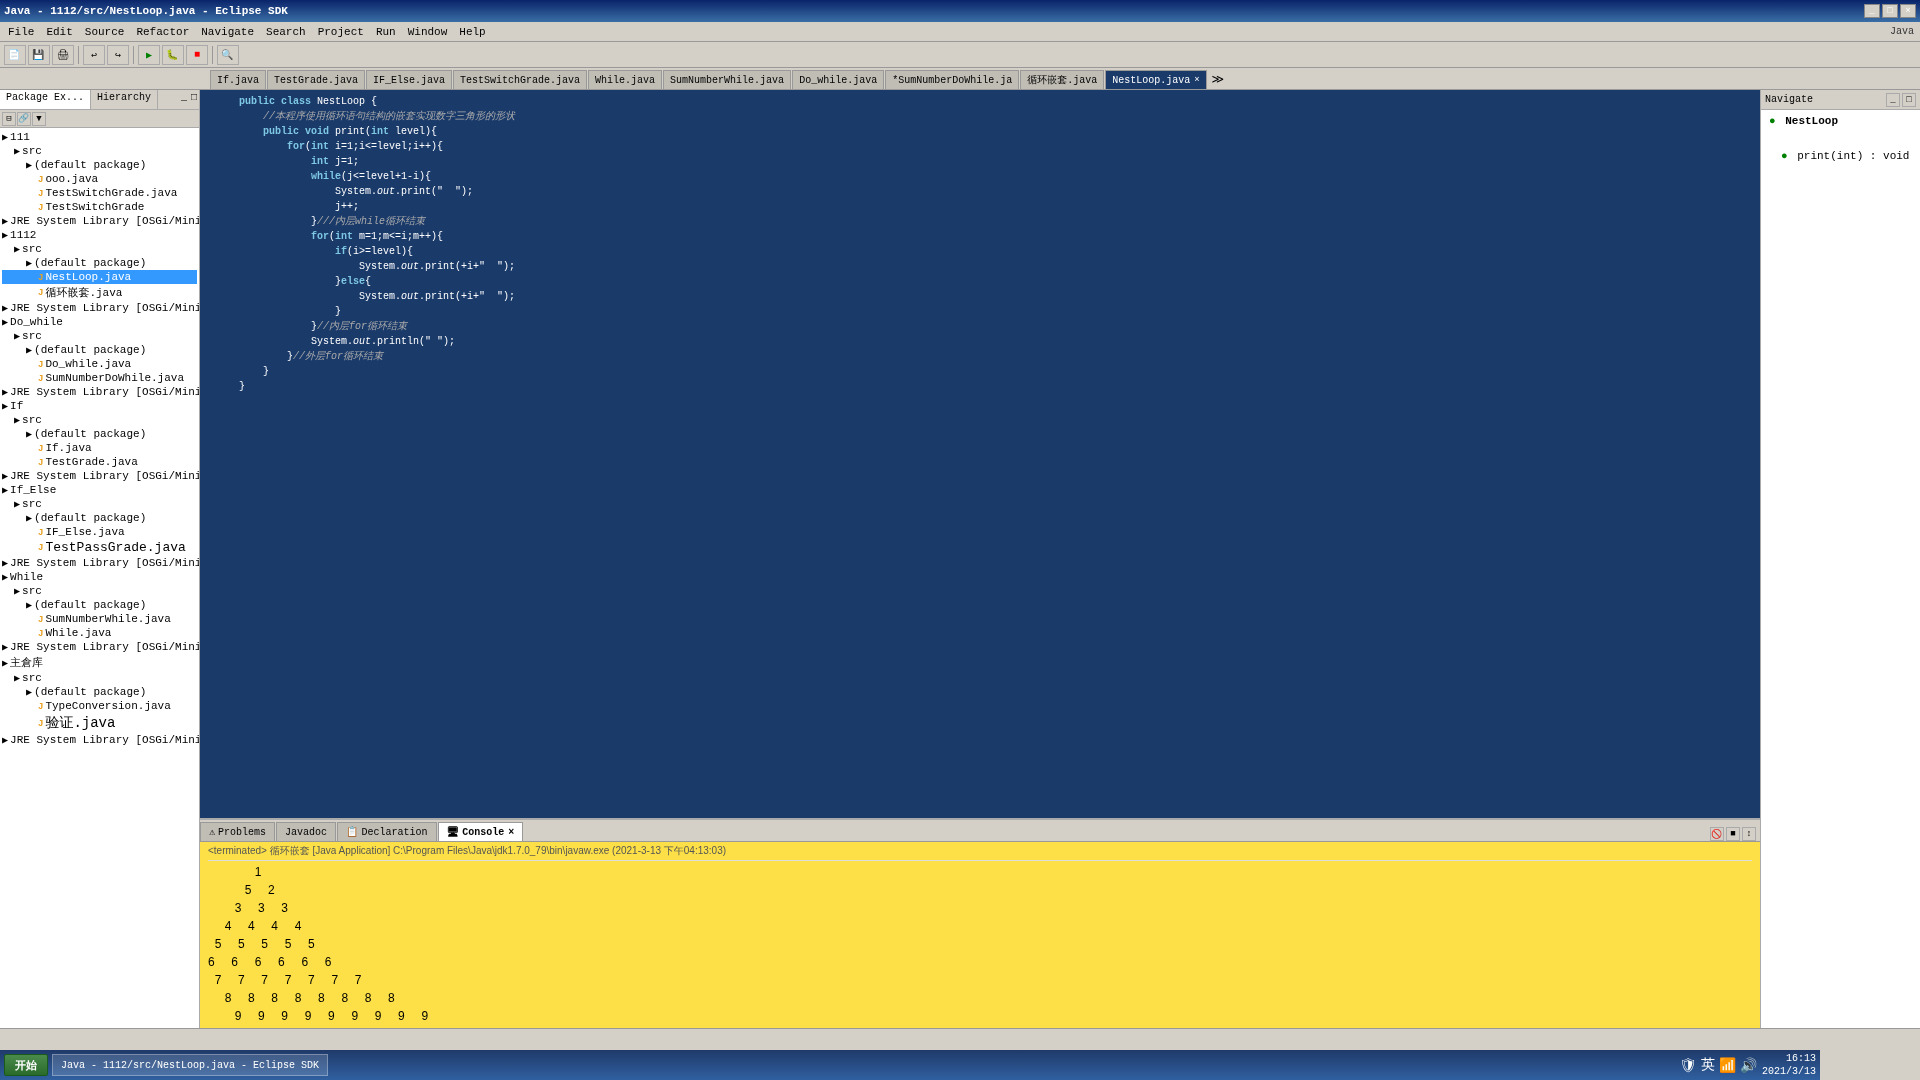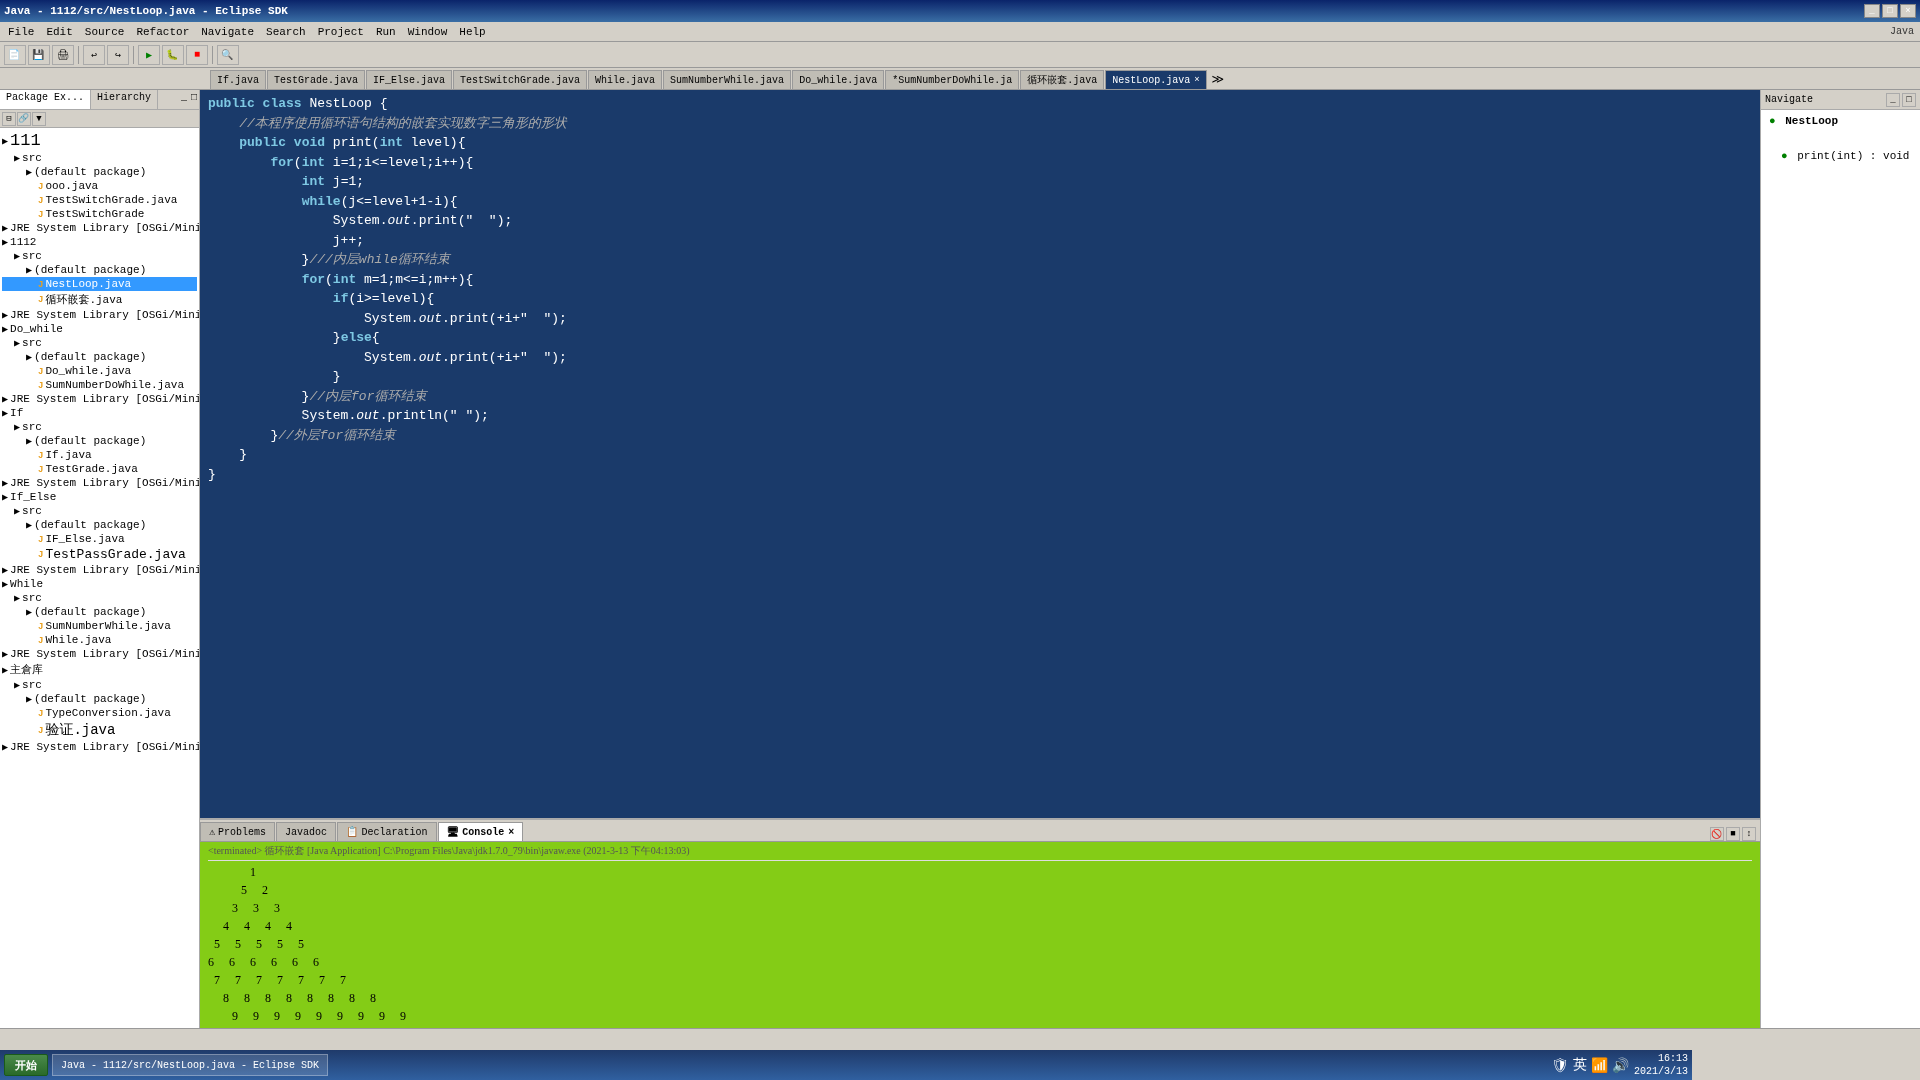--- a/index.html
+++ b/index.html
@@ -131,24 +131,25 @@
       flex-direction: column;
       background: #1a3a6a;
       overflow: hidden;
     }
     #code-editor {
       flex: 1;
       background: #1a3a6a;
       color: #ffffff;
       padding: 4px 8px;
       font-family: 'Courier New', monospace;
-      font-size: 13px;
+      font-size: 10px;
       line-height: 1.5;
       overflow: auto;
       white-space: pre;
+      margin-left: 31px;
     }
     .kw { color: #7ec8e3; font-weight: bold; }
     .cm { color: #aaaaaa; font-style: italic; }
 
     
     #outline-panel {
       width: 160px;
       background: white;
       border-left: 1px solid #aaa;
       font-size: 11px;
@@ -190,23 +191,23 @@
       border-bottom: none;
       background: #c0bdb5;
       margin-right: 1px;
       cursor: pointer;
       height: 19px;
       display: flex; align-items: center;
     }
     .bottom-tab.active { background: white; font-weight: bold; }
     #console-content {
       flex: 1;
-      background: #84cc16;
+      background: #fde047;
       overflow: auto;
-      font-family: Liberation Serif, serif;
+      font-family: Liberation Sans, sans-serif;
       font-size: 12px;
       padding: 2px 8px;
     }
     .console-header {
       color: #555;
       font-size: 10px;
       border-bottom: 1px solid #ddd;
       padding-bottom: 2px;
       margin-bottom: 2px;
     }
@@ -222,21 +223,21 @@
       font-size: 10px;
       border-top: 1px solid #999;
       justify-content: space-between;
     }
 
     
     #taskbar {
       position: fixed;
       bottom: 0;
       left: 0;
-      width: 1692px;
+      width: 1820px;
       height: 30px;
       background: linear-gradient(to bottom, #1f3a6a, #3060a0);
       display: flex;
       align-items: center;
       padding: 0 4px;
       gap: 4px;
       z-index: 100;
     }
     .start-btn {
       background: linear-gradient(to bottom, #4a8a4a, #2a6a2a);
@@ -385,21 +386,21 @@
       <div class="sidebar-toolbar">
         <div class="s-btn">⊟</div>
         <div class="s-btn">🔗</div>
         <div class="s-btn">▼</div>
       </div>
       <div id="sidebar-content">
 
       <div class="tree-item">
             <span class="tree-indent" style="width:0px;display:inline-block"></span>
             <span class="tree-icon">▶</span>
-            <span style="font-size:17px">111</span>
+            <span style="font-size:11px">111</span>
           </div>
           <div class="tree-item">
             <span class="tree-indent" style="width:12px;display:inline-block"></span>
             <span class="tree-icon">▶</span>
             <span style="font-size:11px">src</span>
           </div>
           <div class="tree-item">
             <span class="tree-indent" style="width:24px;display:inline-block"></span>
             <span class="tree-icon">▶</span>
             <span style="font-size:11px">(default package)</span>

